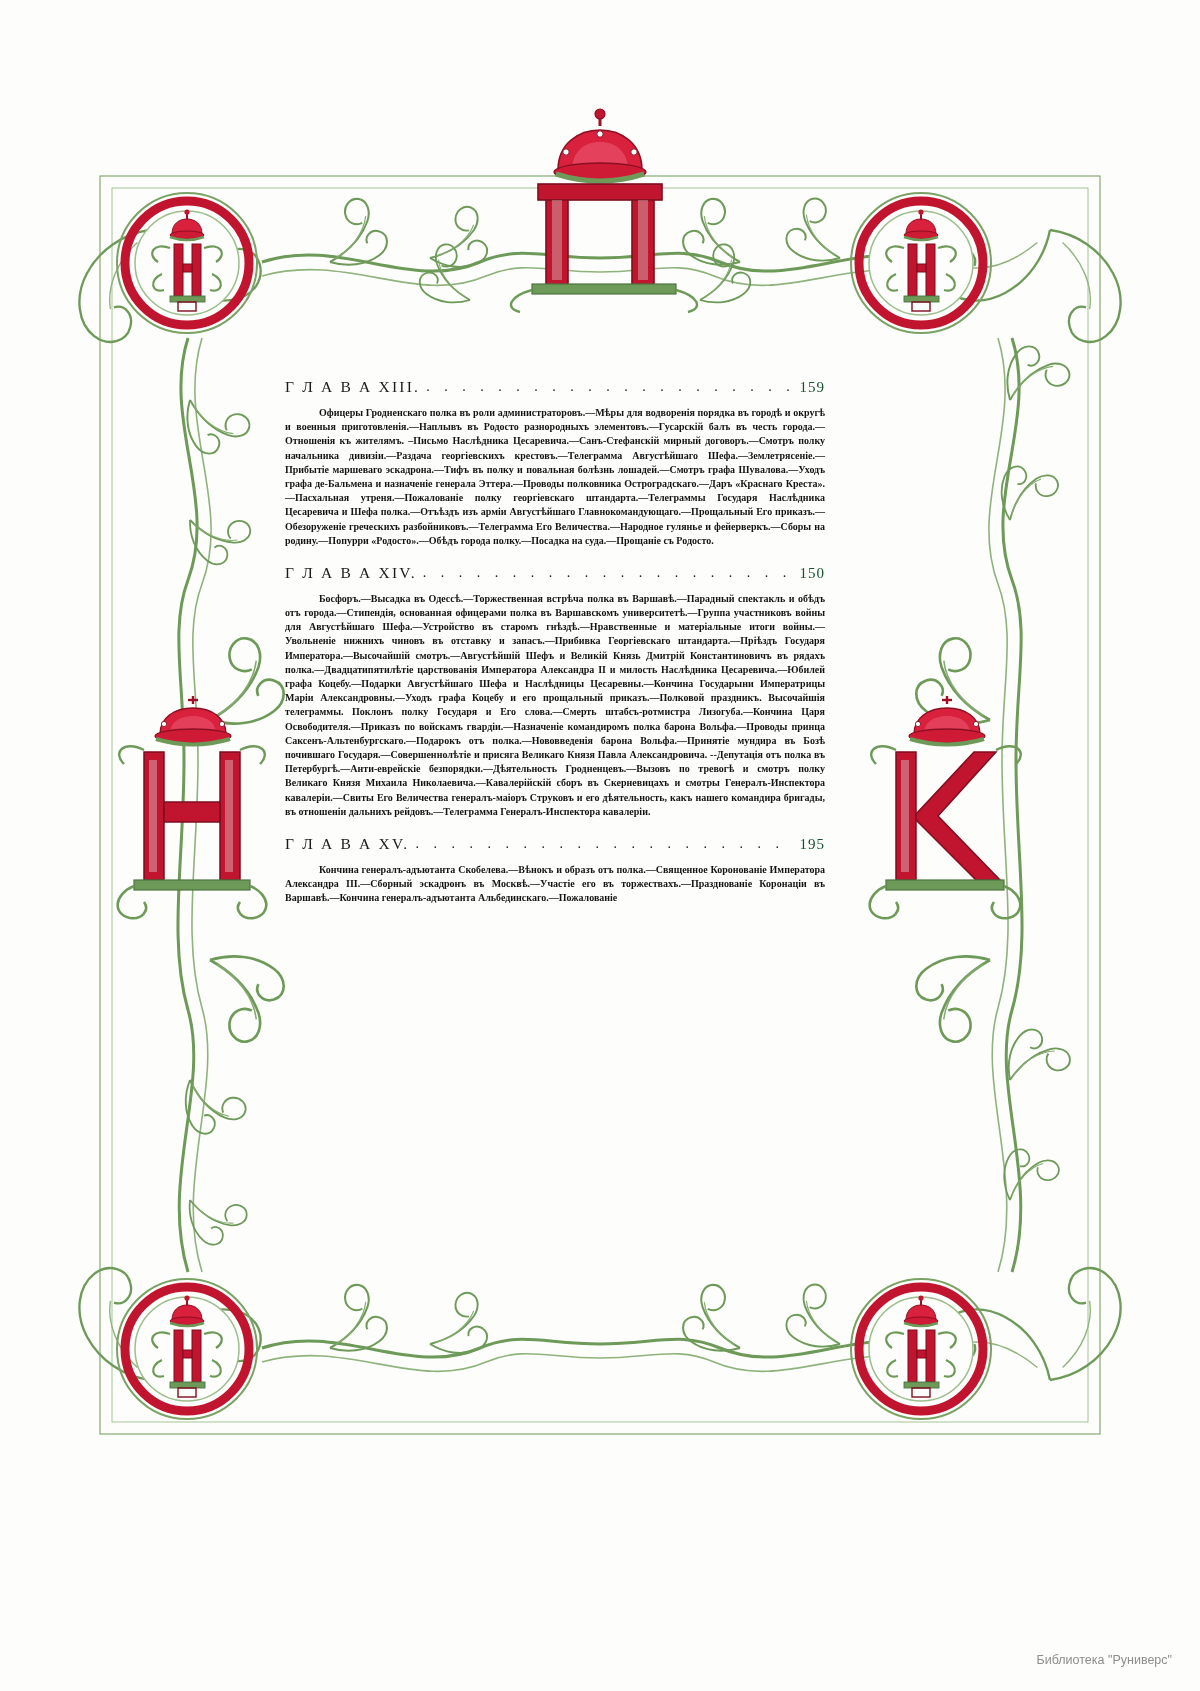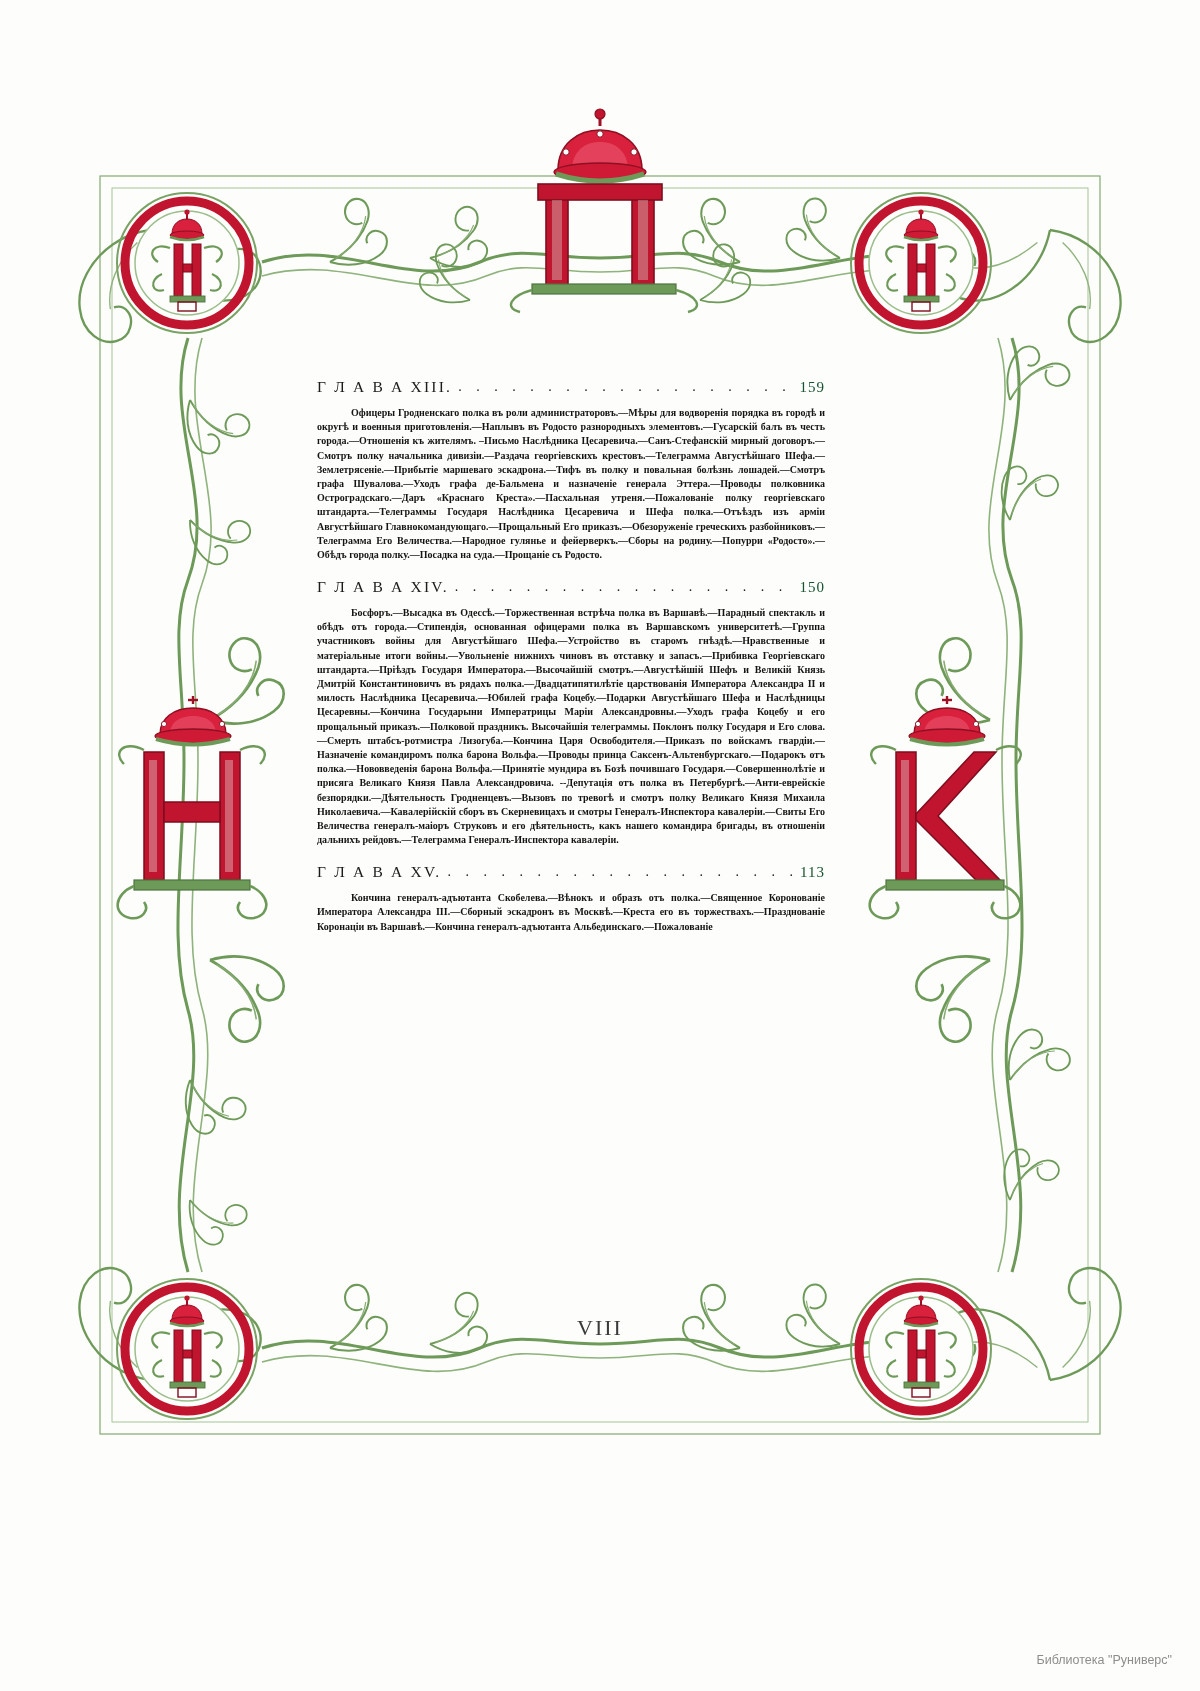--- a/index.html
+++ b/index.html
@@ -62,21 +62,20 @@
   
   .content {
     position: absolute;
     left: 285px;
     top: 362px;
     width: 540px;
   }
 
   .chapter {
     margin-bottom: 12px;
-    margin-left: 32px;
   }
 
   .chapter-head {
     display: flex;
     align-items: baseline;
     width: 100%;
     font-size: 15.5px;
     letter-spacing: 2.2px;
     color: #1b1b1b;
     margin-bottom: 10px;
@@ -431,24 +430,23 @@
         <span class="dots">. . . . . . . . . . . . . . . . . . . . . . . . . . . . . . . . . . . . . . . . . .</span>
         <span class="page-num">150</span>
       </div>
       <div class="summary">Босфоръ.—Высадка въ Одессѣ.—Торжественная встрѣча полка въ Варшавѣ.—Парадный спектакль и обѣдъ отъ города.—Стипендія, основанная офицерами полка въ Варшавскомъ университетѣ.—Группа участниковъ войны для Августѣйшаго Шефа.—Устройство въ старомъ гнѣздѣ.—Нравственные и матеріальные итоги войны.—Увольненіе нижнихъ чиновъ въ отставку и запасъ.—Прибивка Георгіевскаго штандарта.—Пріѣздъ Государя Императора.—Высочайшій смотръ.—Августѣйшій Шефъ и Великій Князь Дмитрій Константиновичъ въ рядахъ полка.—Двадцатипятилѣтіе царствованія Императора Александра II и милость Наслѣдника Цесаревича.—Юбилей графа Коцебу.—Подарки Августѣйшаго Шефа и Наслѣдницы Цесаревны.—Кончина Государыни Императрицы Маріи Александровны.—Уходъ графа Коцебу и его прощальный приказъ.—Полковой праздникъ. Высочайшія телеграммы. Поклонъ полку Государя и Его слова.—Смерть штабсъ-ротмистра Лизогуба.—Кончина Царя Освободителя.—Приказъ по войскамъ гвардіи.—Назначеніе командиромъ полка барона Вольфа.—Проводы принца Саксенъ-Альтенбургскаго.—Подарокъ отъ полка.—Нововведенія барона Вольфа.—Принятіе мундира въ Бозѣ почившаго Государя.—Совершеннолѣтіе и присяга Великаго Князя Павла Александровича. --Депутація отъ полка въ Петербургѣ.—Анти-еврейскіе безпорядки.—Дѣятельность Гродненцевъ.—Вызовъ по тревогѣ и смотръ полку Великаго Князя Михаила Николаевича.—Кавалерійскій сборъ въ Скерневицахъ и смотры Генералъ-Инспектора кавалеріи.—Свиты Его Величества генералъ-маіоръ Струковъ и его дѣятельность, какъ нашего командира бригады, въ отношеніи дальнихъ рейдовъ.—Телеграмма Генералъ-Инспектора кавалеріи.</div>
     </div>
 
     <div class="chapter">
       <div class="chapter-head">
         <span class="chapter-title">Г Л А В А   XV.</span>
         <span class="dots">. . . . . . . . . . . . . . . . . . . . . . . . . . . . . . . . . . . . . . . . . .</span>
-        <span class="page-num">113</span>
+        <span class="page-num">195</span>
       </div>
-      <div class="summary">Кончина генералъ-адъютанта Скобелева.—Вѣнокъ и образъ отъ полка.—Священное Коронованіе Императора Александра III.—Сборный эскадронъ въ Москвѣ.—Креста его въ торжествахъ.—Празднованіе Коронаціи въ Варшавѣ.—Кончина генералъ-адъютанта Альбединскаго.—Пожалованіе</div>
+      <div class="summary">Кончина генералъ-адъютанта Скобелева.—Вѣнокъ и образъ отъ полка.—Священное Коронованіе Императора Александра III.—Сборный эскадронъ въ Москвѣ.—Участіе его въ торжествахъ.—Празднованіе Коронаціи въ Варшавѣ.—Кончина генералъ-адъютанта Альбединскаго.—Пожалованіе</div>
     </div>
 
   </div>
 
-  <div class="folio">VIII</div>
 
   <div class="watermark">Библиотека "Руниверс"</div>
 
 </div>
 
 </body></html>

